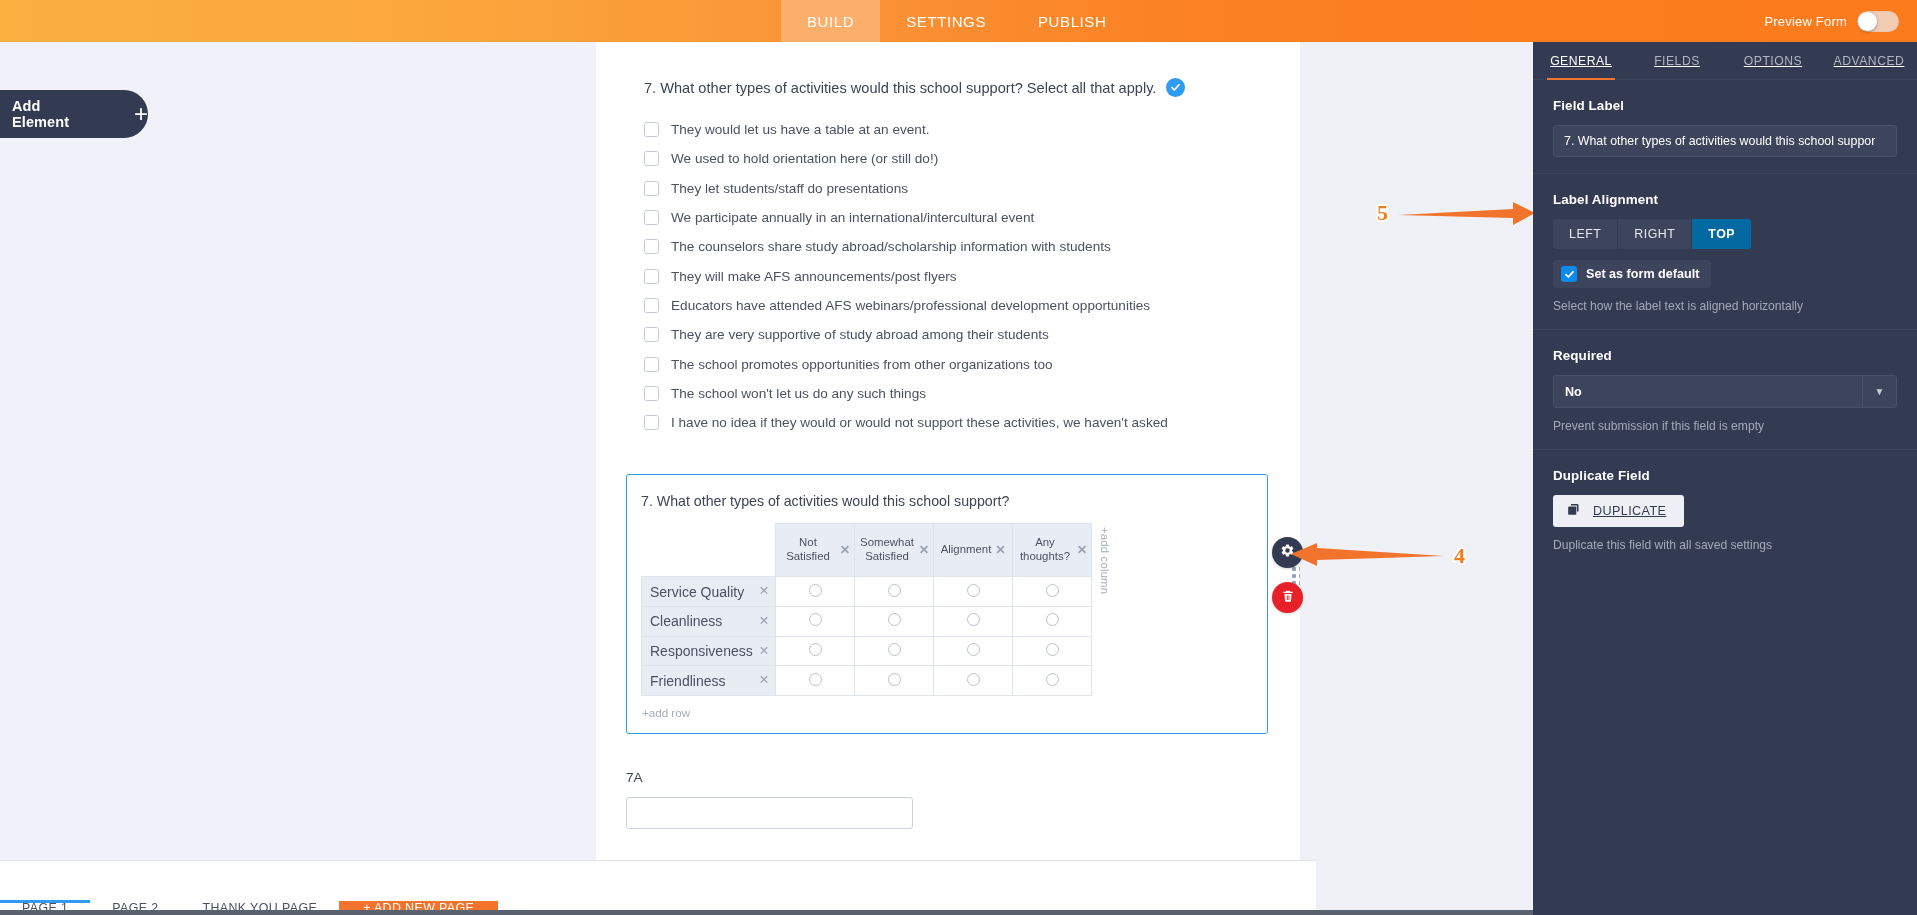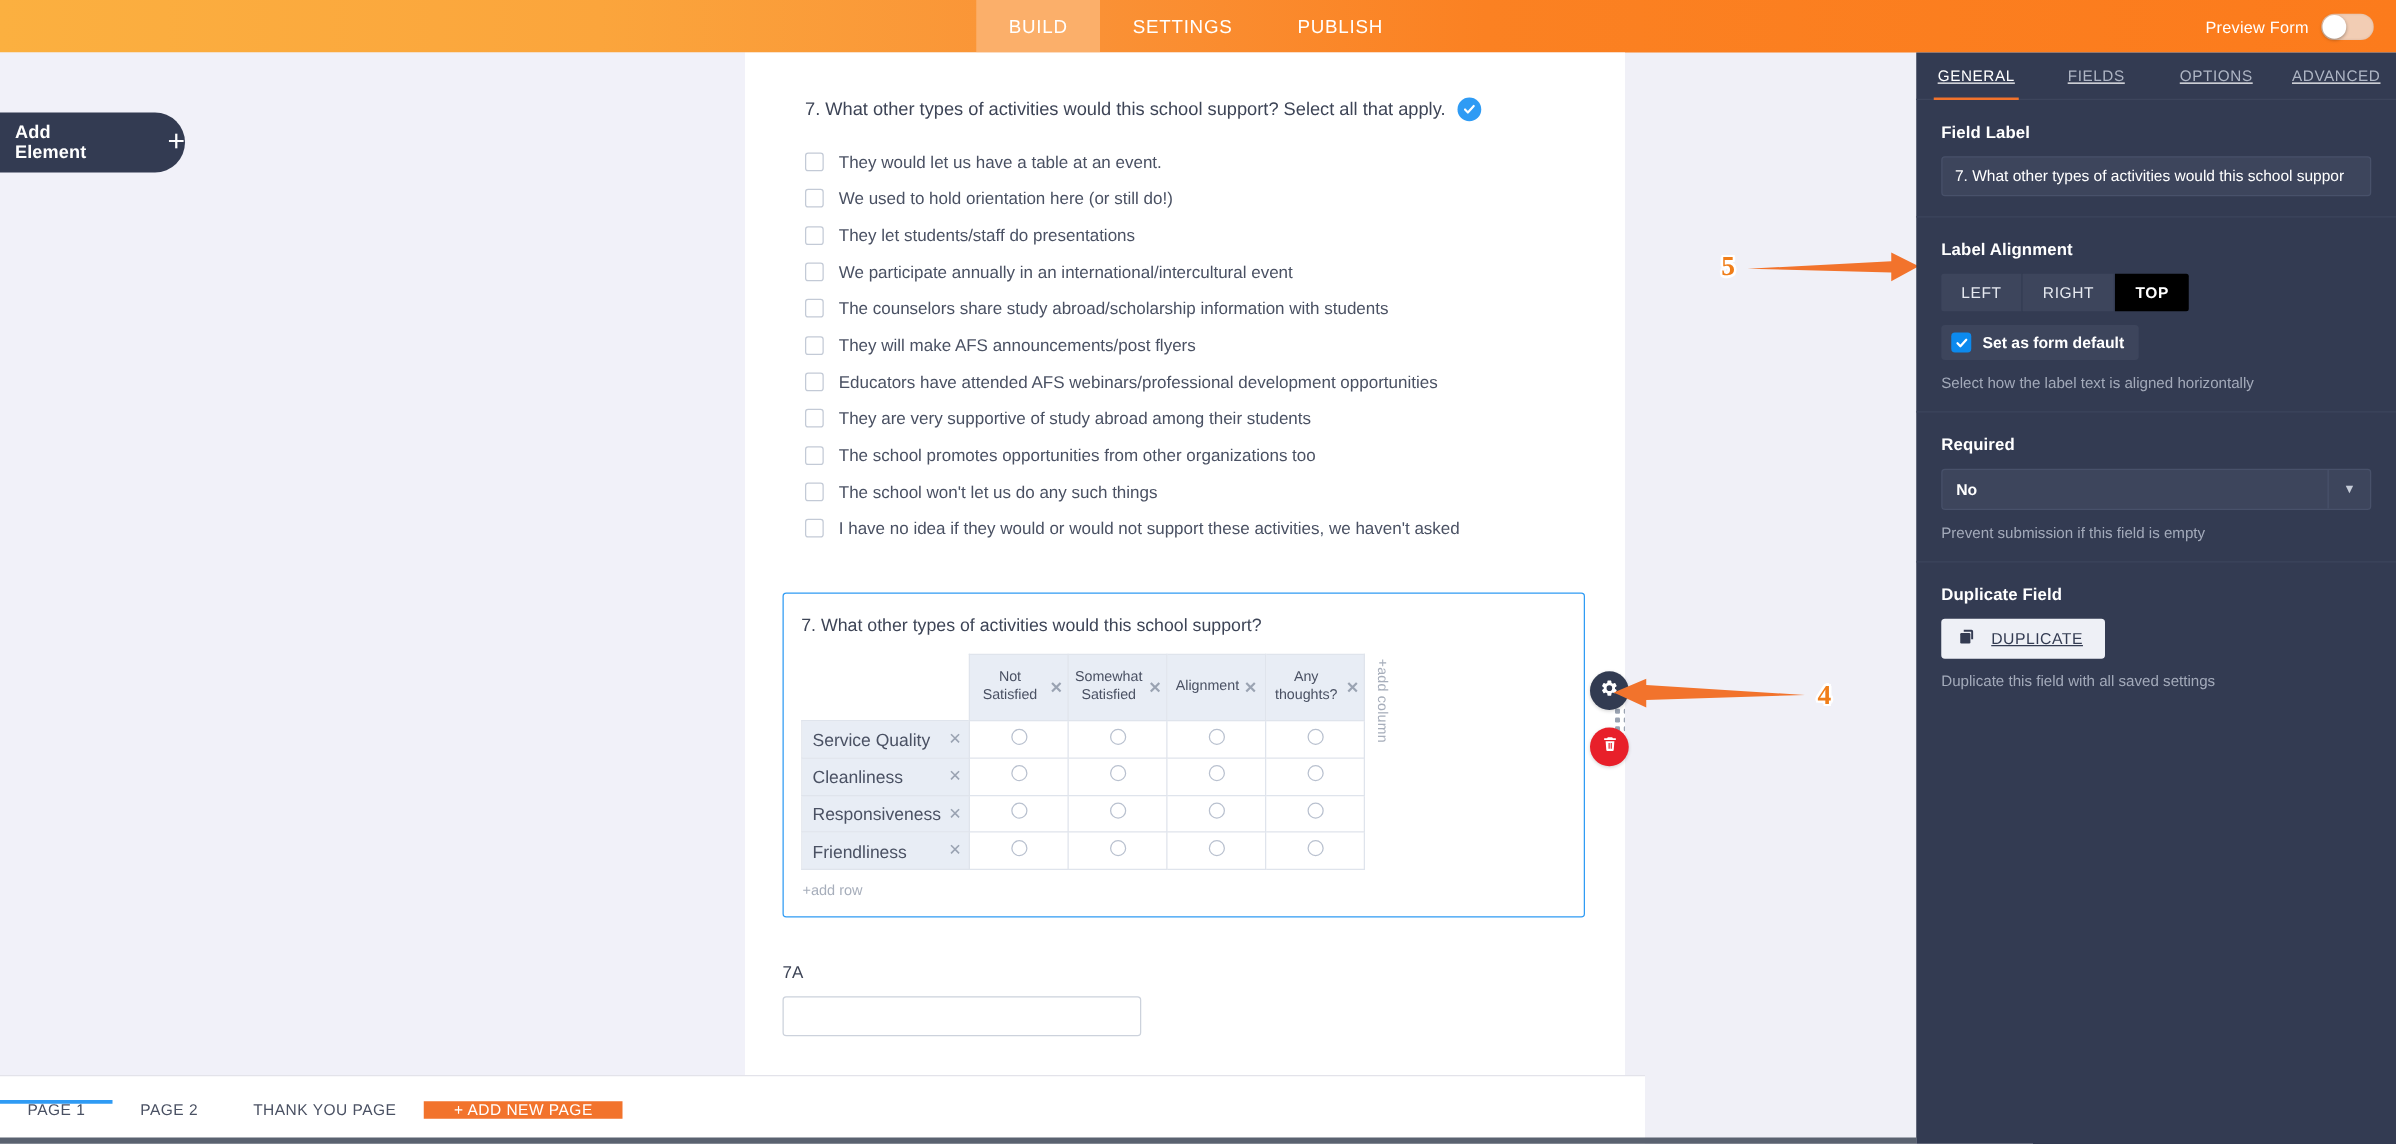--- a/index.html
+++ b/index.html
@@ -178,21 +178,21 @@
     line-height: 30px; overflow: hidden; white-space: nowrap;
   }
   .seg { display: flex; margin-bottom: 11px; }
   .seg-btn {
     height: 30px; padding: 0 16px; background: #3d455c; color: #e6e9f0;
     display: flex; align-items: center; font-size: 12.4px; letter-spacing: .5px;
     cursor: pointer; border-right: 1px solid #333b52;
   }
   .seg-btn:first-child { border-radius: 2px 0 0 2px; }
   .seg-btn:last-child { border-right: none; border-radius: 0 2px 2px 0; }
-  .seg-btn.active { background: #000000; color: #ffffff; font-weight: bold; }
+  .seg-btn.active { background: #0369a1; color: #ffffff; font-weight: bold; }
 
   .ckrow {
     display: inline-flex; align-items: center; gap: 9px; background: #3d455c;
     padding: 6px 12px 6px 8px; border-radius: 3px; cursor: pointer;
   }
   .ckbox {
     width: 16px; height: 16px; border-radius: 3px; background: #0c8aee;
     display: flex; align-items: center; justify-content: center; flex: 0 0 auto;
   }
   .ckrow .cklabel { font-size: 12.6px; font-weight: bold; color: #fff; }
@@ -212,21 +212,21 @@
     display: inline-flex; align-items: center; gap: 12px;
     background: #eef0f6; color: #333b52; border-radius: 3px;
     height: 32px; padding: 0 18px 0 13px; cursor: pointer;
     font-size: 12.6px; letter-spacing: .4px; text-decoration: underline;
   }
 
   
   .bottombar {
     position: absolute; left: 0; bottom: 0; width: 1316px; height: 55px;
     background: #ffffff; border-top: 1px solid #e3e3ea;
-    display: flex; align-items: center;
+    display: flex; align-items: flex-end;
   }
   .pgtab {
     display: flex; align-items: center; padding: 0 22px; font-size: 12.4px;
     color: #4a5163; letter-spacing: .4px; cursor: pointer; position: relative;
   }
   .pgtab.active::before {
     content: ""; position: absolute; left: 0; right: 0; top: -1px; height: 3px; background: #2f9bf4;
   }
   .pgtab.addnew { background: #f2732c; color: #ffffff; padding: 0 24px; }
   .bottom-shadow {

